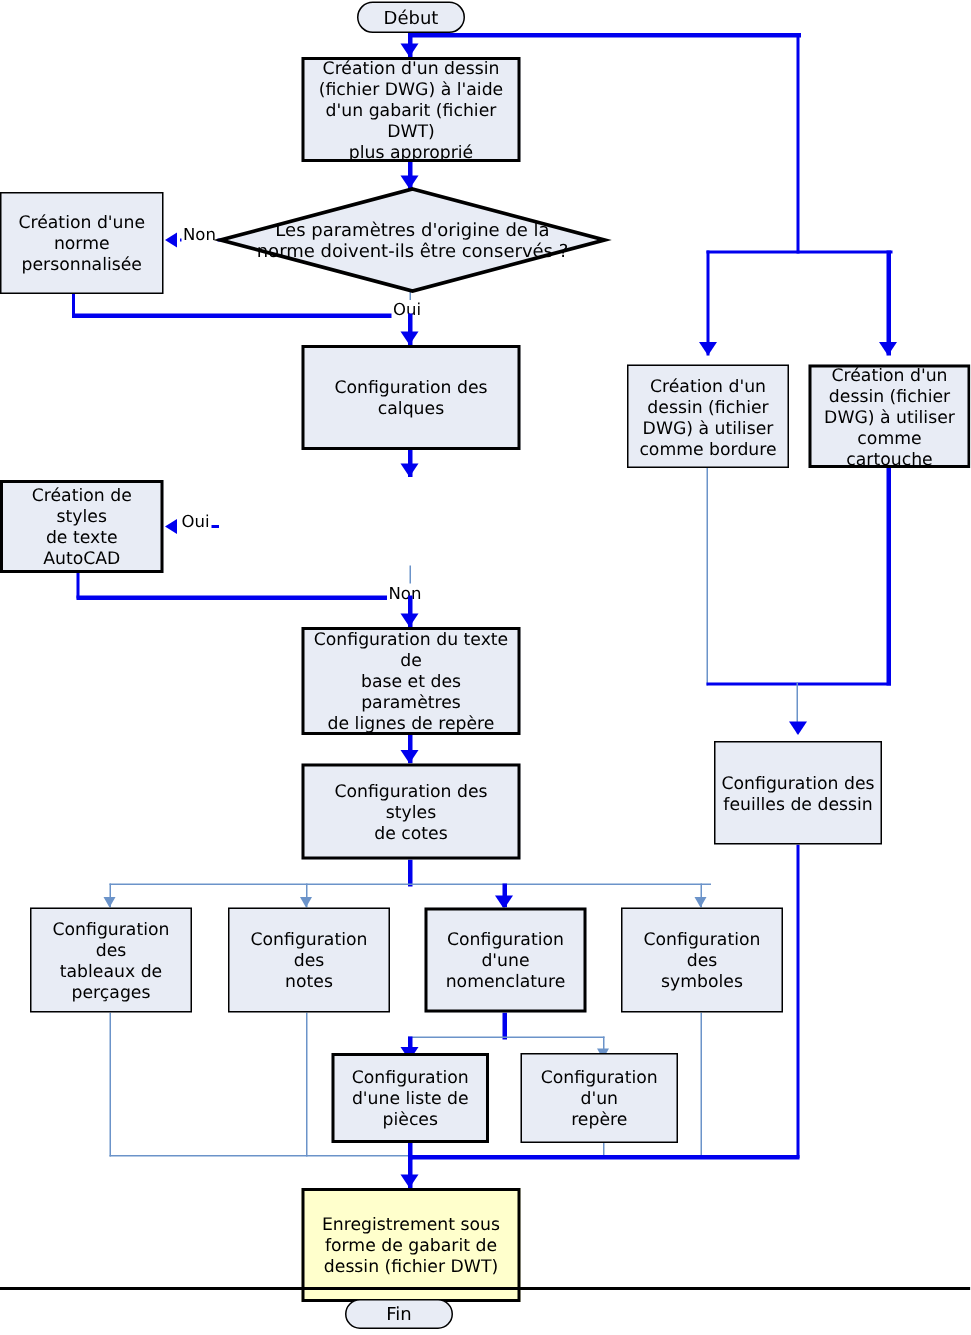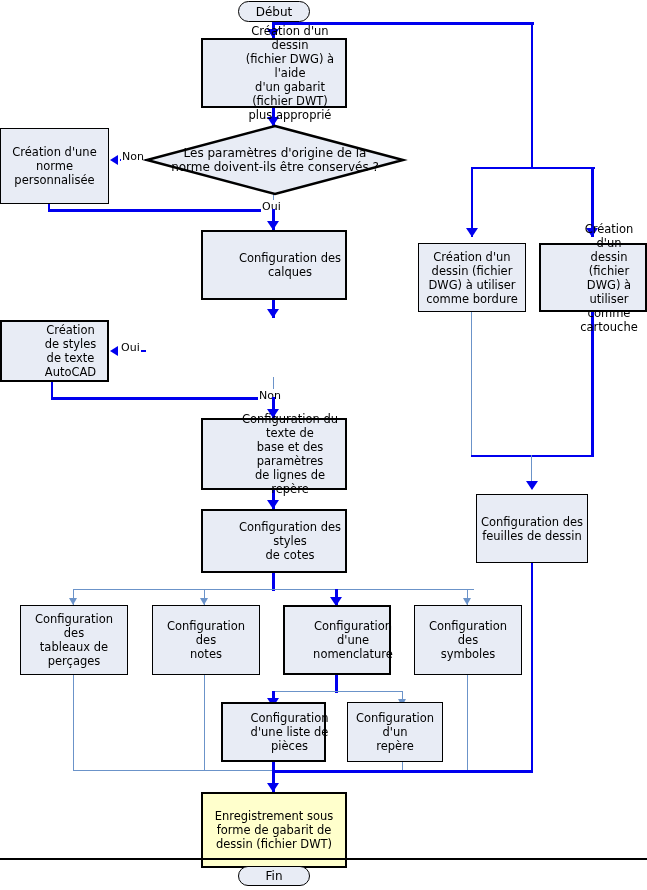--- a/index.html
+++ b/index.html
@@ -27,21 +27,20 @@
     align-items: center;
     justify-content: center;
     text-align: center;
     color: #000000;
     font-size: 11.5px;
     line-height: 14px;
     padding: 2px 4px;
   }
   .node.thick {
     border-width: 2px;
-    padding-left: 36px;
   }
   .node.yellow {
     background: #ffffcc;
     border-width: 2px;
   }
   .node .lbl {
     display: block;
     white-space: pre-line;
   }
   
@@ -226,21 +225,21 @@
   </div>
 
   <div class="decision" style="left:146px; top:125px; width:258px; height:70px;">
     <svg width="258" height="70" viewBox="0 0 258 70">
       <polygon points="129,1 257,35 129,69 1,35" fill="#e8ecf5" stroke="#000000" stroke-width="2.5"></polygon>
     </svg>
     <div class="dtext">Les paramètres d'origine de la
 norme doivent-ils être conservés ?</div>
   </div>
 
-  <div class="node" style="left:0px; top:128px; width:109px; height:76px;">
+  <div class="node" style="left:0px; top:128px; width:109px; height:68px;">
     <span class="lbl">Création d'une
 norme
 personnalisée</span>
   </div>
 
   <div class="node thick" style="left:201px; top:230px; width:146px; height:70px;">
     <span class="lbl">Configuration des
 calques</span>
   </div>
 
@@ -301,30 +300,30 @@
     <span class="lbl">Configuration des
 symboles</span>
   </div>
 
   <div class="node thick" style="left:221px; top:702px; width:105px; height:60px;">
     <span class="lbl">Configuration
 d'une liste de
 pièces</span>
   </div>
 
-  <div class="node" style="left:347px; top:702px; width:96px; height:60px;">
+  <div class="node" style="left:347px; top:702px; width:105px; height:60px;">
     <span class="lbl">Configuration d'un
 repère</span>
   </div>
 
   <div class="node yellow" style="left:201px; top:792px; width:146px; height:76px;">
     <span class="lbl">Enregistrement sous
 forme de gabarit de
 dessin (fichier DWT)</span>
   </div>
 
-  <div class="terminator" style="left:238px; top:866px; width:72px; height:20px;">
+  <div class="terminator" style="left:230px; top:866px; width:72px; height:20px;">
     <span class="lbl">Fin</span>
   </div>
 
   <div class="baseline" style="left:0px; top:858px; width:647px;"></div>
 
 </div>
 
 </body></html>

